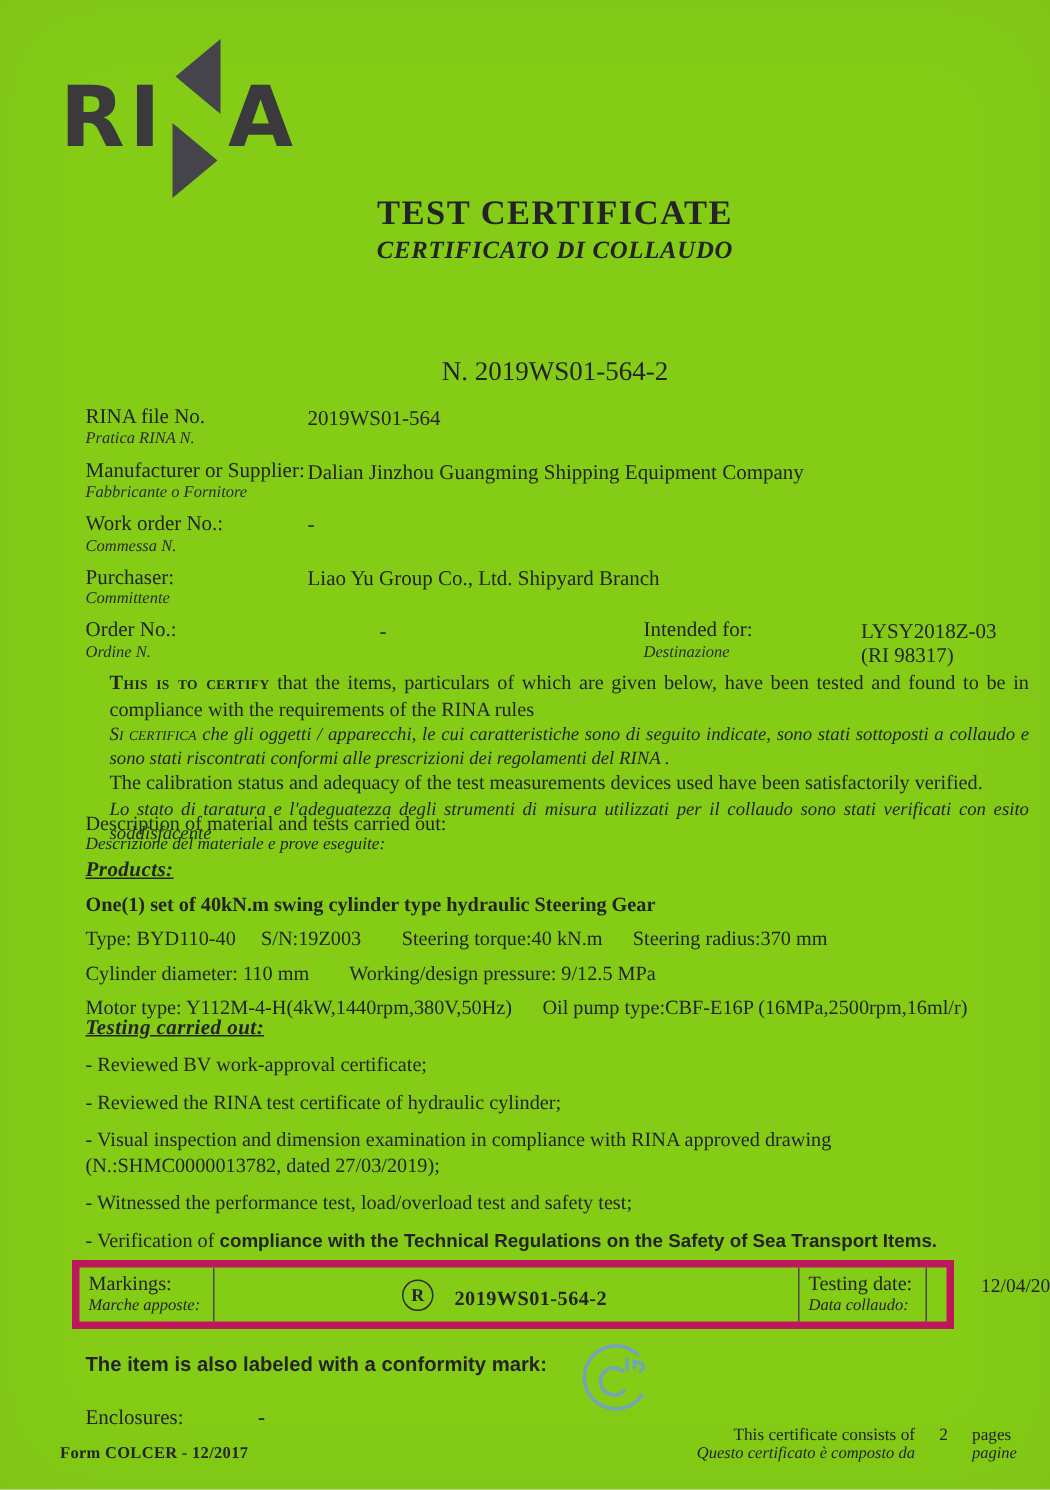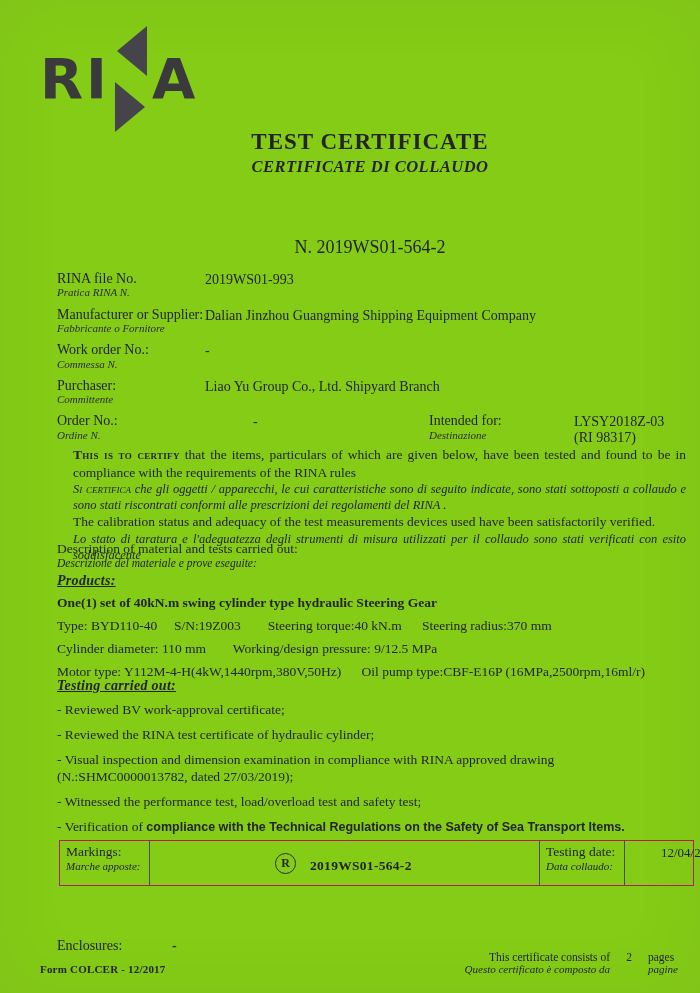--- a/index.html
+++ b/index.html
@@ -64,23 +64,23 @@
   .prod-summary { font-size:13.5px; font-weight:bold; margin-top:6px; }
   .spec-line { font-size:13.5px; margin-top:7px; white-space:pre-wrap; }
 
   
   .testing { position:absolute; top:678px; left:57px; right:14px; }
   .test-item { font-size:13.5px; margin-top:7px; line-height:1.32; }
   .test-item .bold-sans { font-family:"Liberation Sans", sans-serif; font-weight:bold; font-size:12.5px; }
 
   
   .mark-table {
-    position:absolute; top:840px; left:59px; width:635px; height:46px;
+    position:absolute; top:840px; left:48px; width:588px; height:46px;
     display:grid; grid-template-columns:90px 390px 85px 70px;
-    border:1px solid #be185d;
+    border:5px solid #be185d;
   }
   .mt-cell { border-right:1px solid #4a4a4c; padding:3px 6px; }
   .mt-cell:last-child { border-right:none; }
   .mt-cell .en { font-size:13.5px; line-height:1.15; }
   .mt-cell .it { font-size:11px; font-style:italic; line-height:1.2; }
   .mt-value { display:flex; align-items:center; gap:14px; padding-left:125px; }
   .circle-r {
     display:inline-flex; align-items:center; justify-content:center;
     width:21px; height:21px; border:1.6px solid #2b2b2d; border-radius:50%;
     font-size:12px; font-weight:bold; flex:0 0 auto;
@@ -117,33 +117,33 @@
     <span class="logo-letters">RI</span>
     <span class="logo-tris">
       <span class="tri-left"></span>
       <span class="tri-right"></span>
     </span>
     <span class="logo-letters">A</span>
   </div>
 
   <div class="title-block">
     <div class="title-main">TEST CERTIFICATE</div>
-    <div class="title-sub">CERTIFICATE DI COLLAUDO</div>
+    <div class="title-sub">CERTIFICATO DI COLLAUDO</div>
   </div>
 
   <div class="cert-no">N. 2019WS01-564-2</div>
 
   <div class="fields">
 
     <div class="frow">
       <div class="flabel">
         <div class="en">RINA file No.</div>
         <div class="it">Pratica RINA N.</div>
       </div>
-      <div class="fvalue">2019WS01-993</div>
+      <div class="fvalue">2019WS01-564</div>
     </div>
 
     <div class="frow">
       <div class="flabel">
         <div class="en">Manufacturer or Supplier:</div>
         <div class="it">Fabbricante o Fornitore</div>
       </div>
       <div class="fvalue">Dalian Jinzhou Guangming Shipping Equipment Company</div>
     </div>
 
@@ -215,20 +215,34 @@
       <span class="circle-r">R</span>
       <span class="mark-number">2019WS01-564-2</span>
     </div>
     <div class="mt-cell">
       <div class="en">Testing date:</div>
       <div class="it">Data collaudo:</div>
     </div>
     <div class="mt-cell mt-date">12/04/2019</div>
   </div>
 
+  <div class="conformity">
+    <span class="txt">The item is also labeled with a conformity mark:</span>
+    <span class="stamp">
+      <svg width="64" height="52" viewBox="0 0 64 52">
+        <g fill="none" stroke="#6f9fd6" stroke-width="2.4" stroke-linecap="round" opacity="0.85">
+          <path d="M50,9 A 21 21 0 1 0 53 36"></path>
+          <path d="M40,20 A 9 9 0 1 0 41 33"></path>
+          <path d="M43,12 l0,7"></path>
+          <circle cx="48" cy="14" r="1.6" fill="#6f9fd6" stroke="none"></circle>
+          <path d="M48,18 a3 3 0 1 1 4 2"></path>
+        </g>
+      </svg>
+    </span>
+  </div>
 
   <div class="enclosures">
     <div class="en">Enclosures:</div>
     <div class="val">-</div>
   </div>
 
   <div class="form-code">Form COLCER - 12/2017</div>
 
   <div class="pagecount">
     <div class="r1">This certificate consists of</div>

